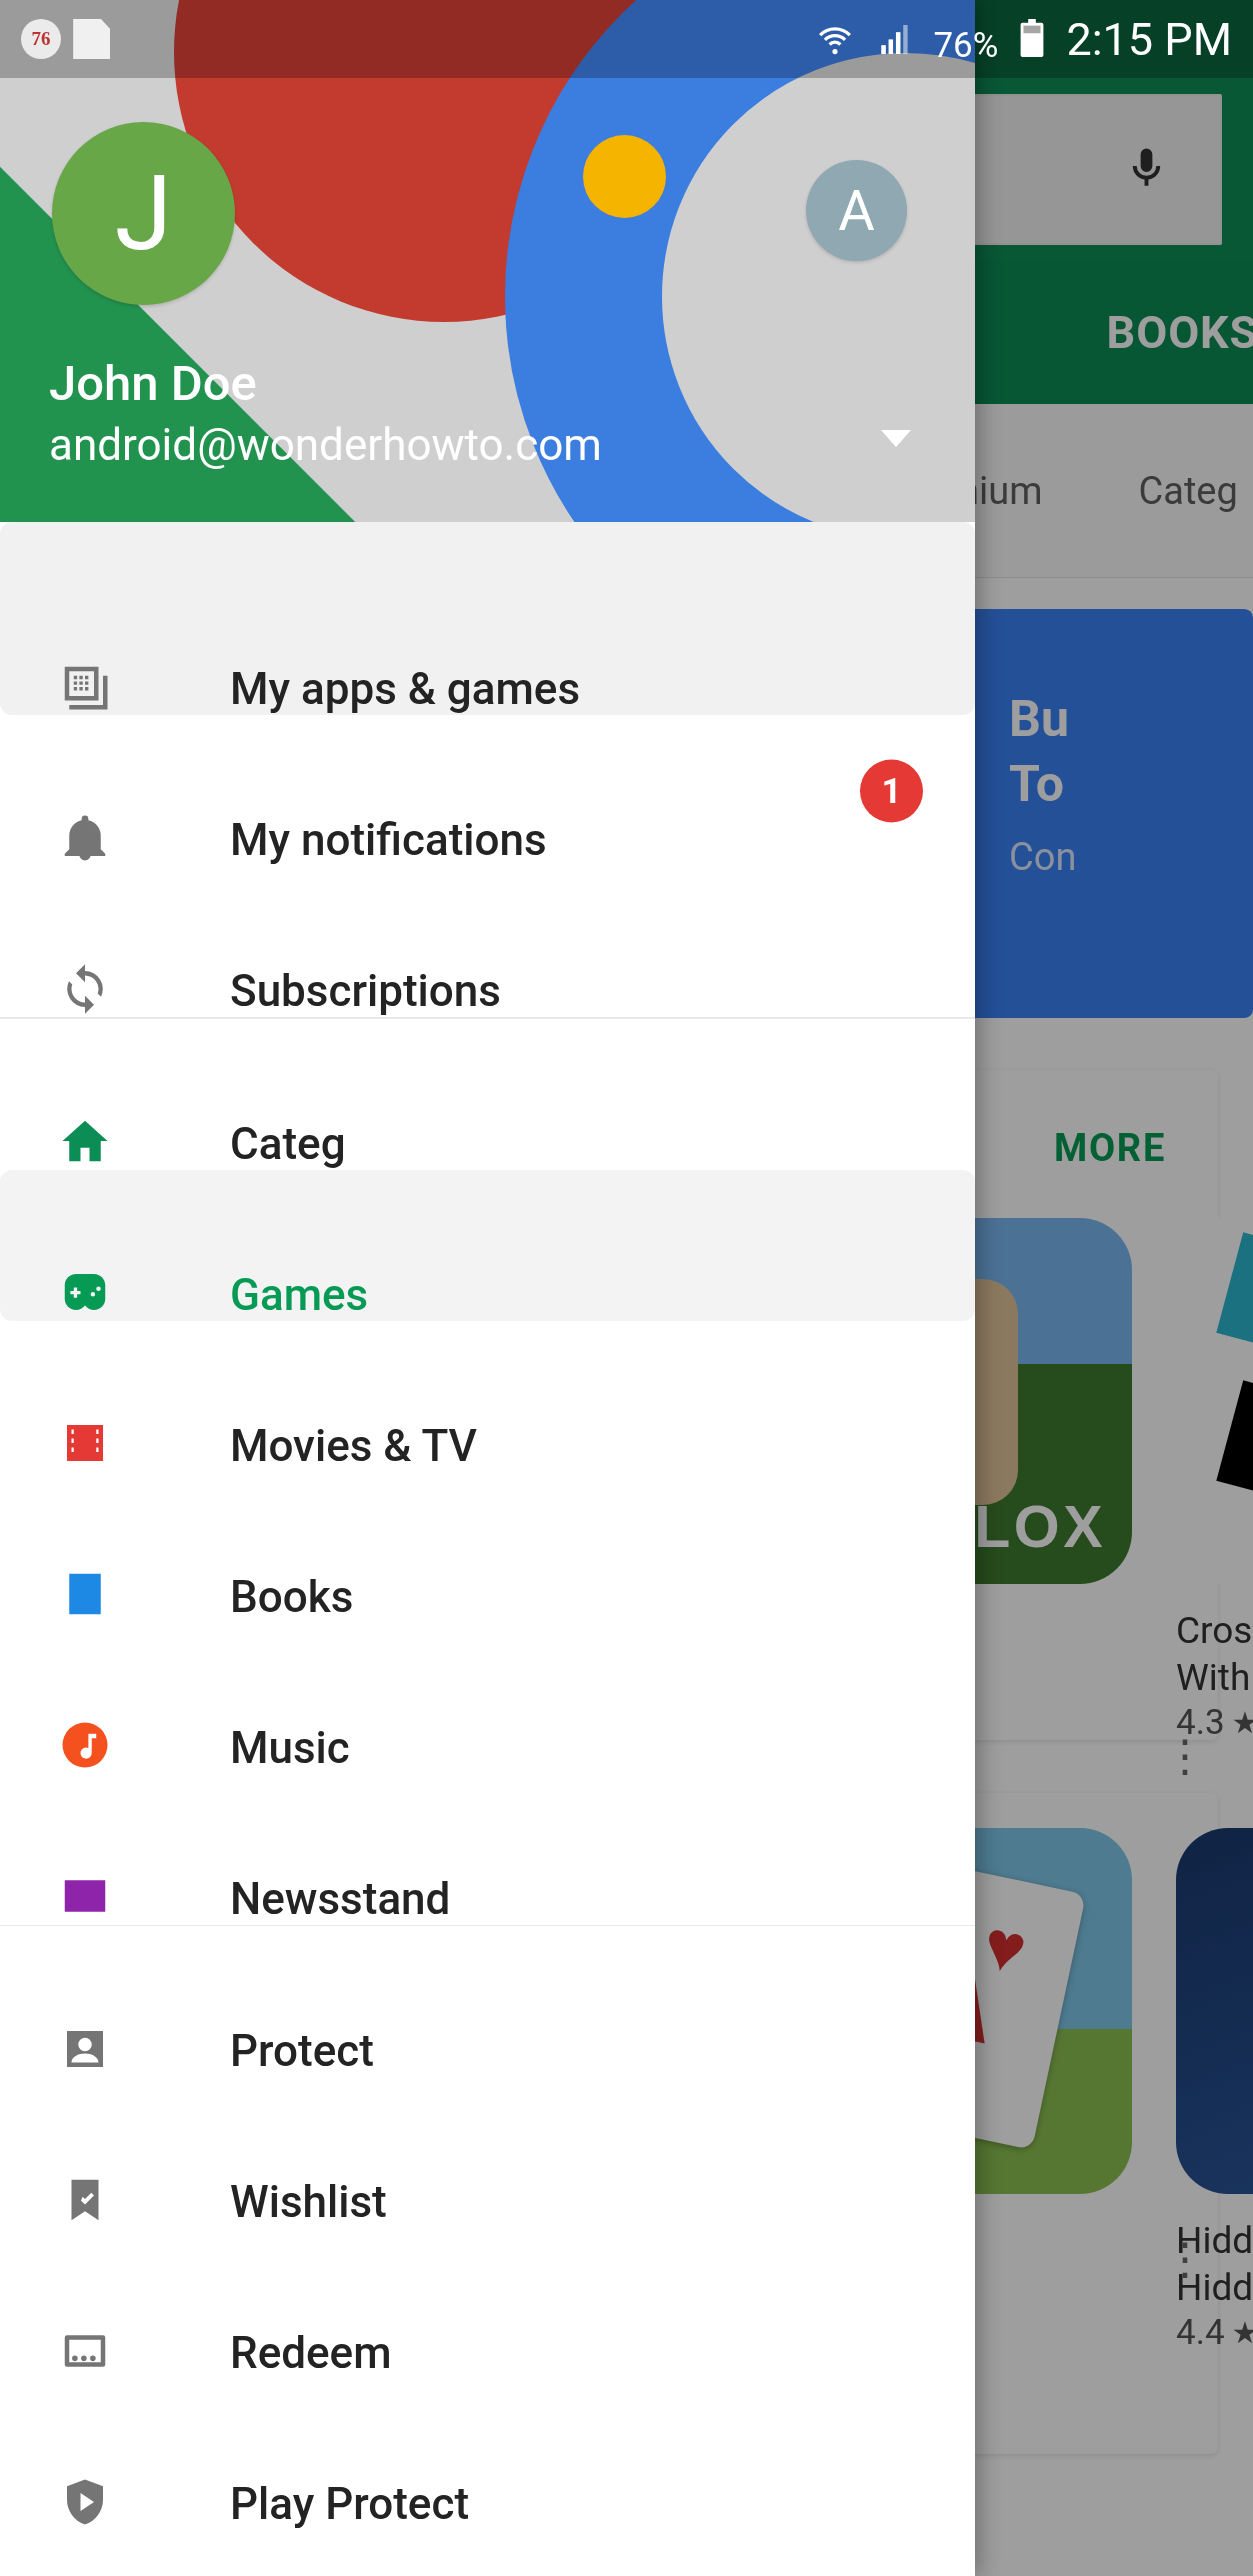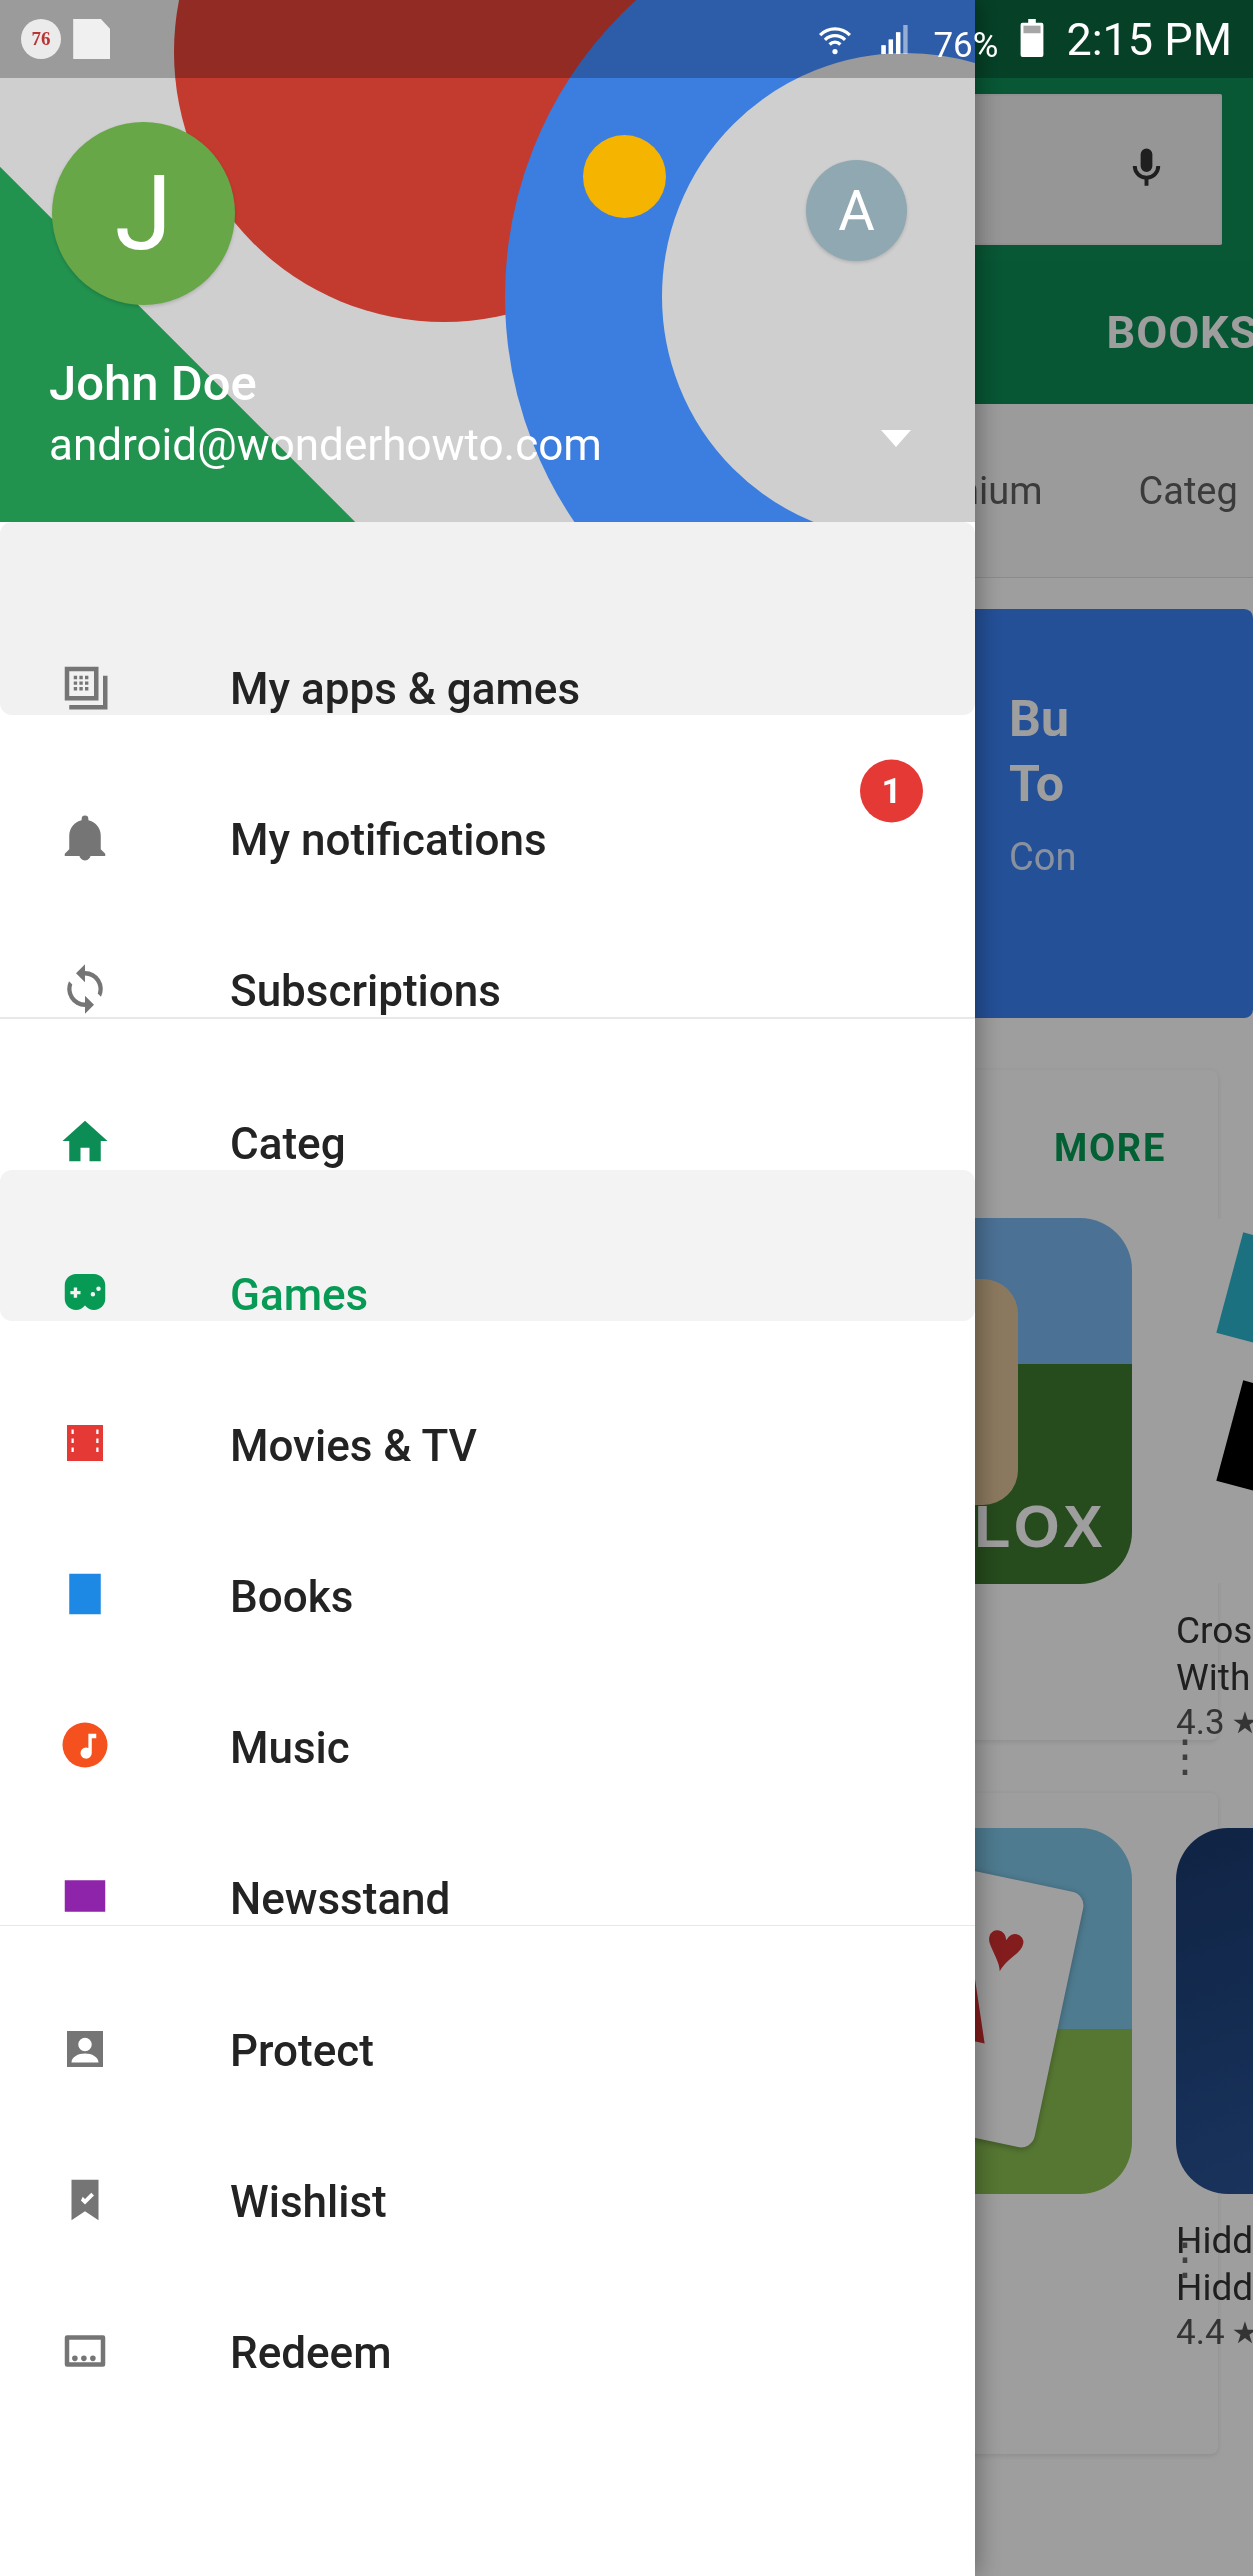--- a/index.html
+++ b/index.html
@@ -386,20 +386,28 @@
       <div class="d-item">
         <span class="d-icon">
           <svg viewBox="0 0 24 24">
               <path d="M4 6h16v12H4V6zm0 0h16v3H4V6zm4 9a1.3 1.3 0 1 0 0 2.6A1.3 1.3 0 0 0 8 15zm4 0a1.3 1.3 0 1 0 0 2.6 1.3 1.3 0 0 0 0-2.6zm4 0a1.3 1.3 0 1 0 0 2.6 1.3 1.3 0 0 0 0-2.6z" opacity="0"></path>
               <path d="M4 5h16a1 1 0 0 1 1 1v12a1 1 0 0 1-1 1H4a1 1 0 0 1-1-1V6a1 1 0 0 1 1-1zm1 2v10h14V7H5zm2.5 7a1.25 1.25 0 1 1 0 2.5 1.25 1.25 0 0 1 0-2.5zm4 0a1.25 1.25 0 1 1 0 2.5 1.25 1.25 0 0 1 0-2.5zm4 0a1.25 1.25 0 1 1 0 2.5 1.25 1.25 0 0 1 0-2.5z"></path>
             </svg>
         </span>
         <span>Redeem</span>
       </div>
 
+      <div class="d-item">
+        <span class="d-icon">
+          <svg viewBox="0 0 24 24">
+              <path d="M12 2 4 5v6c0 5 3.4 9.7 8 11 4.6-1.3 8-6 8-11V5l-8-3zm-2 14V8l6 4-6 4z"></path>
+            </svg>
+        </span>
+        <span>Play Protect</span>
+      </div>
 
     </div>
   </div>
 
   <div id="statusbar">
     <div class="left">
       <span class="stat-pill">76</span>
       <span class="stat-doc"></span>
     </div>
     <div class="right">

